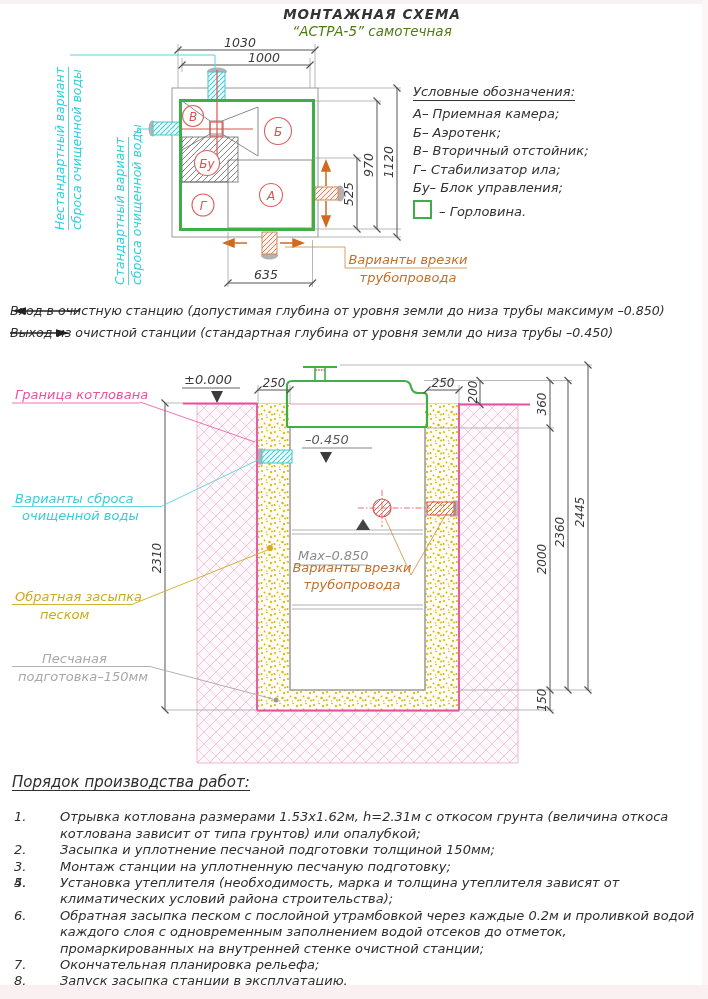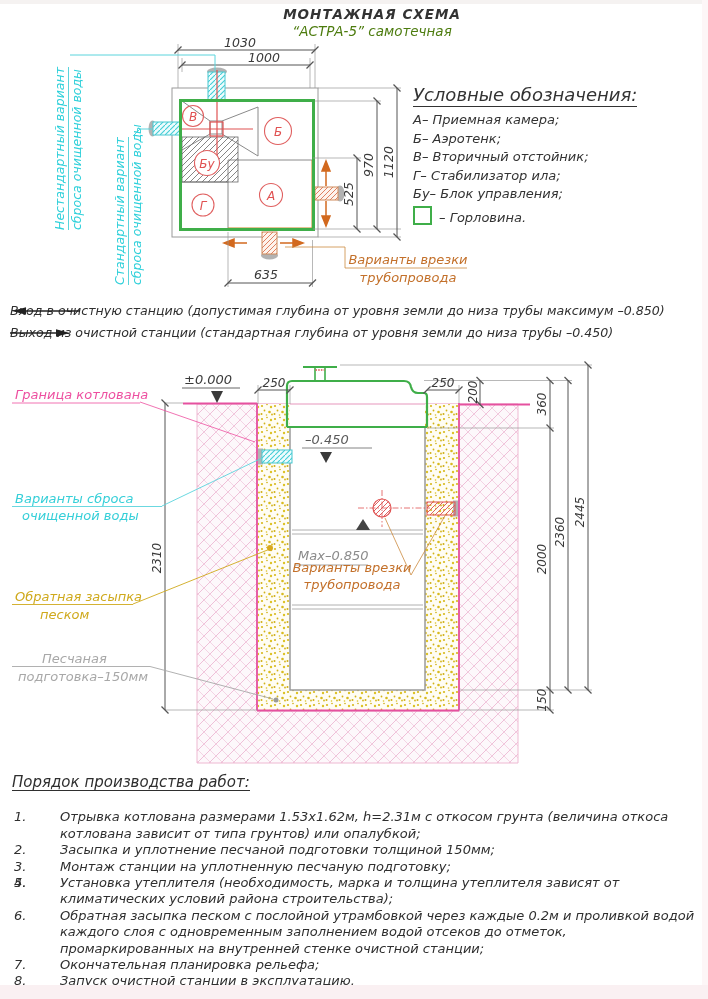--- a/index.html
+++ b/index.html
@@ -7,21 +7,21 @@
          font-family:"DejaVu Sans",sans-serif;font-style:italic;color:#3a3a3a;}
   .edge-top{position:absolute;left:0;top:0;width:708px;height:4px;background:#f5f2f1;}
   .edge-right{position:absolute;right:0;top:0;width:6px;height:999px;background:#fdf6f7;}
   .edge-bottom{position:absolute;left:0;top:985px;width:708px;height:14px;background:#faf0f2;}
   .title{position:absolute;left:0;top:6px;width:708px;text-align:center;padding-left:36px;box-sizing:border-box;}
   .title .t1{display:block;font-size:13.5px;letter-spacing:1px;color:#333;font-weight:bold;}
   .title .t2{display:block;font-size:13.5px;color:#4d7c0f;margin-top:1px;}
   svg{position:absolute;left:0;}
   svg text{font-family:"DejaVu Sans",sans-serif;font-style:italic;}
   .legend{position:absolute;left:413px;top:84px;width:260px;font-size:13px;color:#333;}
-  .legend .lg-head{display:inline-block;border-bottom:1px solid #333;padding-bottom:1px;margin-bottom:4px;font-size:18px;}
+  .legend .lg-head{display:inline-block;border-bottom:1px solid #333;padding-bottom:1px;margin-bottom:4px;font-size:13px;}
   .legend .lg-item{height:18.5px;line-height:18.5px;white-space:nowrap;}
   .legend .lg-gorlovina{display:flex;align-items:flex-end;gap:7px;margin-top:2px;height:19px;}
   .legend .sq{width:15px;height:15px;border:2.5px solid #3fae49;background:#fff;flex:0 0 auto;}
   .vlabel{position:absolute;transform:rotate(-90deg);transform-origin:0 0;white-space:nowrap;
           font-size:12.5px;color:#2fd0da;line-height:16px;}
   .vlabel .u{border-bottom:1px solid #5ad4dc;padding-bottom:0px;display:inline-block;}
   .io-row{position:absolute;left:10px;width:695px;display:flex;align-items:center;gap:14px;font-size:12.6px;color:#2f2f2f;}
   .io-row .arr{flex:0 0 auto;}
   .io-row .io-text{white-space:nowrap;}
   .proc{position:absolute;left:12px;top:774px;width:688px;font-size:13px;line-height:16.4px;color:#2f2f2f;}
@@ -357,18 +357,18 @@
   <div class="proc">
     <span class="p-head">Порядок производства работ:</span>
     <ol>
       <li><span class="num">1.</span><span>Отрывка котлована размерами 1.53х1.62м, h=2.31м с откосом грунта (величина откоса котлована зависит от типа грунтов) или опалубкой;</span></li>
       <li><span class="num">2.</span><span>Засыпка и уплотнение песчаной подготовки толщиной 150мм;</span></li>
       <li><span class="num">3.</span><span>Монтаж станции на уплотненную песчаную подготовку;</span></li>
       <li><span class="num">4.</span></li>
       <li><span class="num">5.</span><span>Установка утеплителя (необходимость, марка и толщина утеплителя зависят от климатических условий района строительства);</span></li>
       <li><span class="num">6.</span><span>Обратная засыпка песком с послойной утрамбовкой через каждые 0.2м и проливкой водой каждого слоя с одновременным заполнением водой отсеков до отметок, промаркированных на внутренней стенке очистной станции;</span></li>
       <li><span class="num">7.</span><span>Окончательная планировка рельефа;</span></li>
-      <li><span class="num">8.</span><span>Запуск очистной станции в эксплуатацию.</span></li>
+      <li><span class="num">8.</span><span>Запуск засыпка станции в эксплуатацию.</span></li>
     </ol>
   </div>
 
   <div class="edge-bottom"></div>
 </div>
 
 </body></html>

